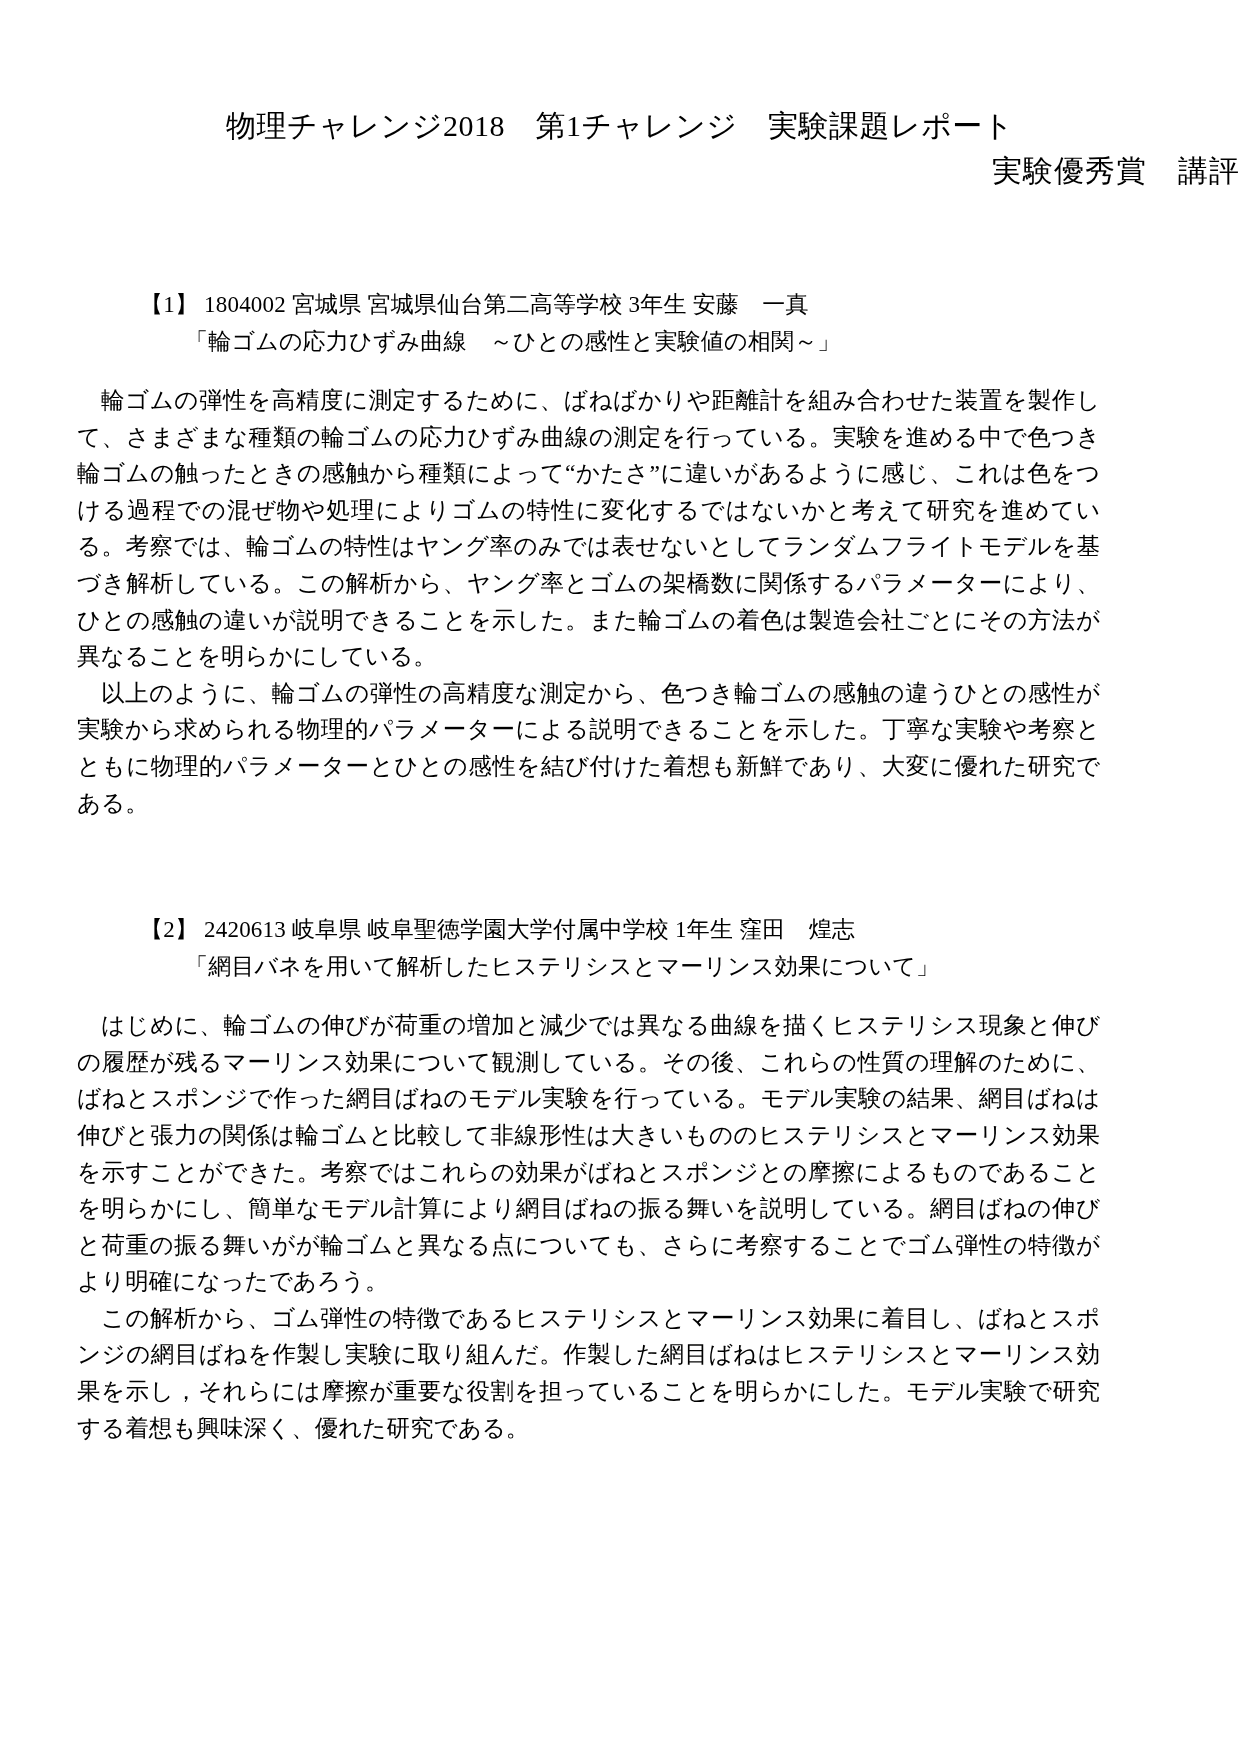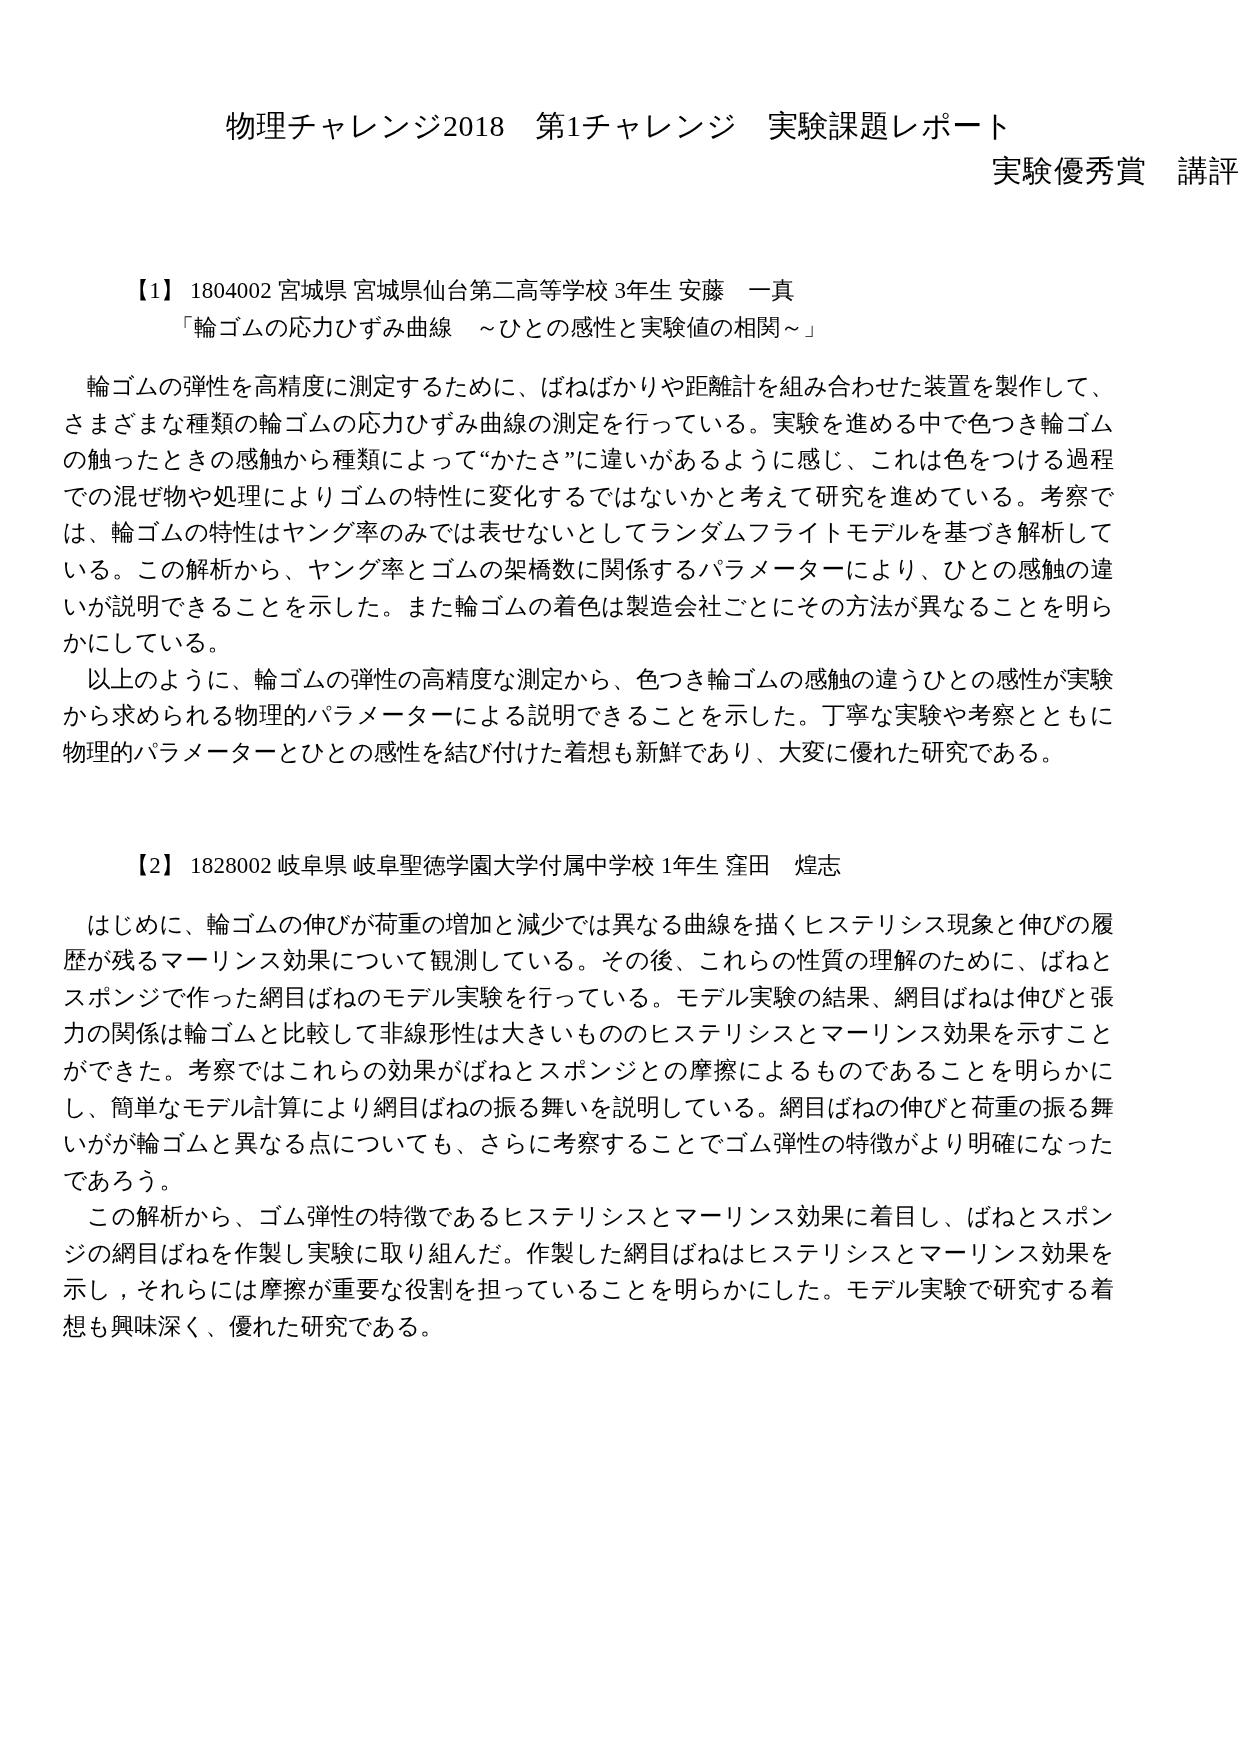--- a/index.html
+++ b/index.html
@@ -30,21 +30,21 @@
     font-weight: normal;
     margin: 0;
     padding-top: 103px;
   }
   .doc-title .line2 {
     display: block;
     letter-spacing: 1px;
     text-align: right;
   }
   .section {
-    margin: 4px;
+    margin: 18px;
   }
   .section-1 {
     padding-top: 75px;
   }
   .section-2 {
     padding-top: 72px;
   }
   .entry-head {
     font-size: 23px;
     line-height: 37px;
@@ -95,20 +95,21 @@
   <div class="section section-1">
     <div class="entry-head">【1】 1804002  宮城県  宮城県仙台第二高等学校  3年生  安藤　一真</div>
     <div class="entry-subtitle">「輪ゴムの応力ひずみ曲線　～ひとの感性と実験値の相関～」</div>
     <div class="body-block">
       <p class="para j">輪ゴムの弾性を高精度に測定するために、ばねばかりや距離計を組み合わせた装置を製作して、さまざまな種類の輪ゴムの応力ひずみ曲線の測定を行っている。実験を進める中で色つき輪ゴムの触ったときの感触から種類によって“かたさ”に違いがあるように感じ、これは色をつける過程での混ぜ物や処理によりゴムの特性に変化するではないかと考えて研究を進めている。考察では、輪ゴムの特性はヤング率のみでは表せないとしてランダムフライトモデルを基づき解析している。この解析から、ヤング率とゴムの架橋数に関係するパラメーターにより、ひとの感触の違いが説明できることを示した。また輪ゴムの着色は製造会社ごとにその方法が異なることを明らかにしている。</p>
       <p class="para j">以上のように、輪ゴムの弾性の高精度な測定から、色つき輪ゴムの感触の違うひとの感性が実験から求められる物理的パラメーターによる説明できることを示した。丁寧な実験や考察とともに物理的パラメーターとひとの感性を結び付けた着想も新鮮であり、大変に優れた研究である。</p>
     </div>
   </div>
 
   <div class="section section-2">
-    <div class="entry-head">【2】 1828002  岐阜県  岐阜聖徳学園大学付属中学校  1年生  窪田　煌志</div>
+    <div class="entry-head">【2】 2420613  岐阜県  岐阜聖徳学園大学付属中学校  1年生  窪田　煌志</div>
+    <div class="entry-subtitle">「網目バネを用いて解析したヒステリシスとマーリンス効果について」</div>
     <div class="body-block">
       <p class="para j">はじめに、輪ゴムの伸びが荷重の増加と減少では異なる曲線を描くヒステリシス現象と伸びの履歴が残るマーリンス効果について観測している。その後、これらの性質の理解のために、ばねとスポンジで作った網目ばねのモデル実験を行っている。モデル実験の結果、網目ばねは伸びと張力の関係は輪ゴムと比較して非線形性は大きいもののヒステリシスとマーリンス効果を示すことができた。考察ではこれらの効果がばねとスポンジとの摩擦によるものであることを明らかにし、簡単なモデル計算により網目ばねの振る舞いを説明している。網目ばねの伸びと荷重の振る舞いがが輪ゴムと異なる点についても、さらに考察することでゴム弾性の特徴がより明確になったであろう。</p>
       <p class="para j">この解析から、ゴム弾性の特徴であるヒステリシスとマーリンス効果に着目し、ばねとスポンジの網目ばねを作製し実験に取り組んだ。作製した網目ばねはヒステリシスとマーリンス効果を示し，それらには摩擦が重要な役割を担っていることを明らかにした。モデル実験で研究する着想も興味深く、優れた研究である。</p>
     </div>
   </div>
 
 </div>
 
 </body></html>

